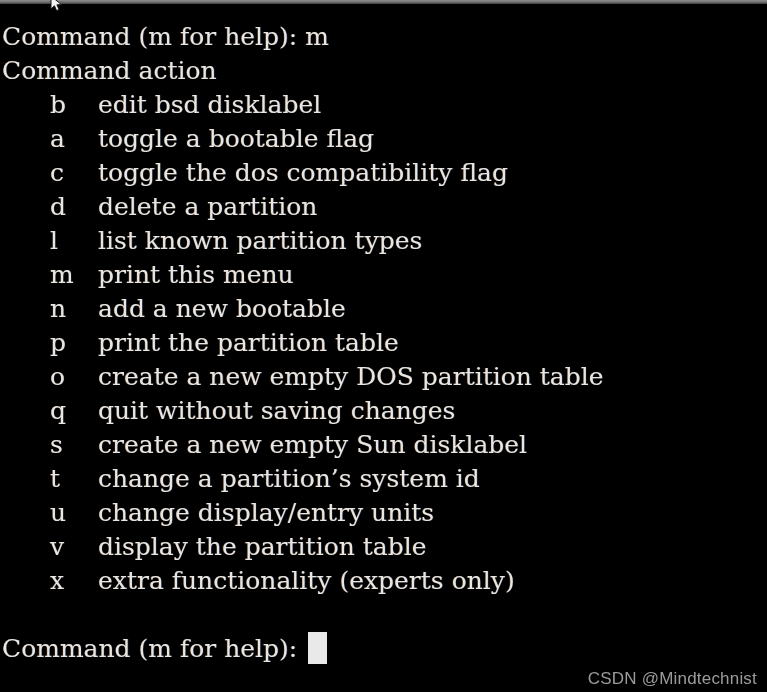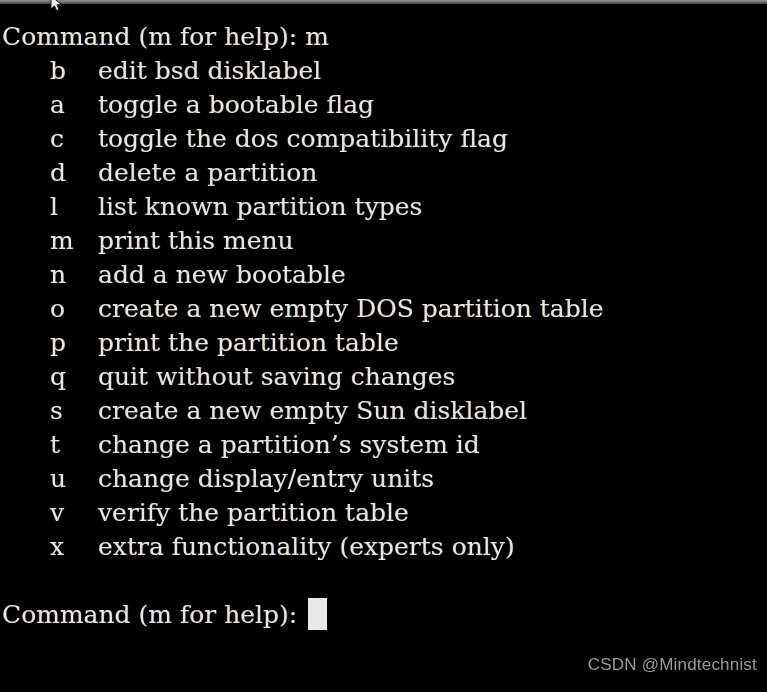--- a/index.html
+++ b/index.html
@@ -84,21 +84,21 @@
     height: 32px;
     background: #e9e9e9;
     vertical-align: -7px;
     margin-left: 3px;
   }
 
   
   #watermark {
     position: absolute;
     right: 10px;
-    bottom: 17px;
+    bottom: 3px;
     font-family: "Liberation Sans", "DejaVu Sans", sans-serif;
     font-size: 17px;
     color: #9b9b9b;
     letter-spacing: 0.2px;
     white-space: nowrap;
     z-index: 7;
   }
 </style>
 </head>
 <body>
@@ -108,48 +108,49 @@
 <div id="mouse-pointer">
   <svg width="16" height="18" viewBox="0 0 16 18" xmlns="http://www.w3.org/2000/svg">
     <path d="M1 0 L1 13 L4.4 9.8 L6.6 14.6 L9.1 13.5 L6.9 8.8 L11.4 8.6 Z" fill="#f2f2f2" stroke="#1a1a1a" stroke-width="1"></path>
   </svg>
 </div>
 
 <div id="terminal">
 
   <div class="term-line">Command (m for help): m</div>
 
+  <div class="term-line">Command action</div>
 
   <div class="term-line"><span class="menu-indent"></span><span class="menu-key">b</span><span>edit bsd disklabel</span></div>
 
   <div class="term-line"><span class="menu-indent"></span><span class="menu-key">a</span><span>toggle a bootable flag</span></div>
 
   <div class="term-line"><span class="menu-indent"></span><span class="menu-key">c</span><span>toggle the dos compatibility flag</span></div>
 
   <div class="term-line"><span class="menu-indent"></span><span class="menu-key">d</span><span>delete a partition</span></div>
 
   <div class="term-line"><span class="menu-indent"></span><span class="menu-key">l</span><span>list known partition types</span></div>
 
   <div class="term-line"><span class="menu-indent"></span><span class="menu-key">m</span><span>print this menu</span></div>
 
   <div class="term-line"><span class="menu-indent"></span><span class="menu-key">n</span><span>add a new bootable</span></div>
 
+  <div class="term-line"><span class="menu-indent"></span><span class="menu-key">p</span><span>print the partition table</span></div>
+
   <div class="term-line"><span class="menu-indent"></span><span class="menu-key">o</span><span>create a new empty DOS partition table</span></div>
-
-  <div class="term-line"><span class="menu-indent"></span><span class="menu-key">p</span><span>print the partition table</span></div>
 
   <div class="term-line"><span class="menu-indent"></span><span class="menu-key">q</span><span>quit without saving changes</span></div>
 
   <div class="term-line"><span class="menu-indent"></span><span class="menu-key">s</span><span>create a new empty Sun disklabel</span></div>
 
   <div class="term-line"><span class="menu-indent"></span><span class="menu-key">t</span><span>change a partition’s system id</span></div>
 
   <div class="term-line"><span class="menu-indent"></span><span class="menu-key">u</span><span>change display/entry units</span></div>
 
-  <div class="term-line"><span class="menu-indent"></span><span class="menu-key">v</span><span>verify the partition table</span></div>
+  <div class="term-line"><span class="menu-indent"></span><span class="menu-key">v</span><span>display the partition table</span></div>
 
 
   <div class="term-line"><span class="menu-indent"></span><span class="menu-key">x</span><span>extra functionality (experts only)</span></div>
 
   <div class="term-line blank"> </div>
 
   <div class="term-line" id="prompt-line"><span>Command (m for help): </span><span id="block-cursor"></span></div>
 
 </div>
 

